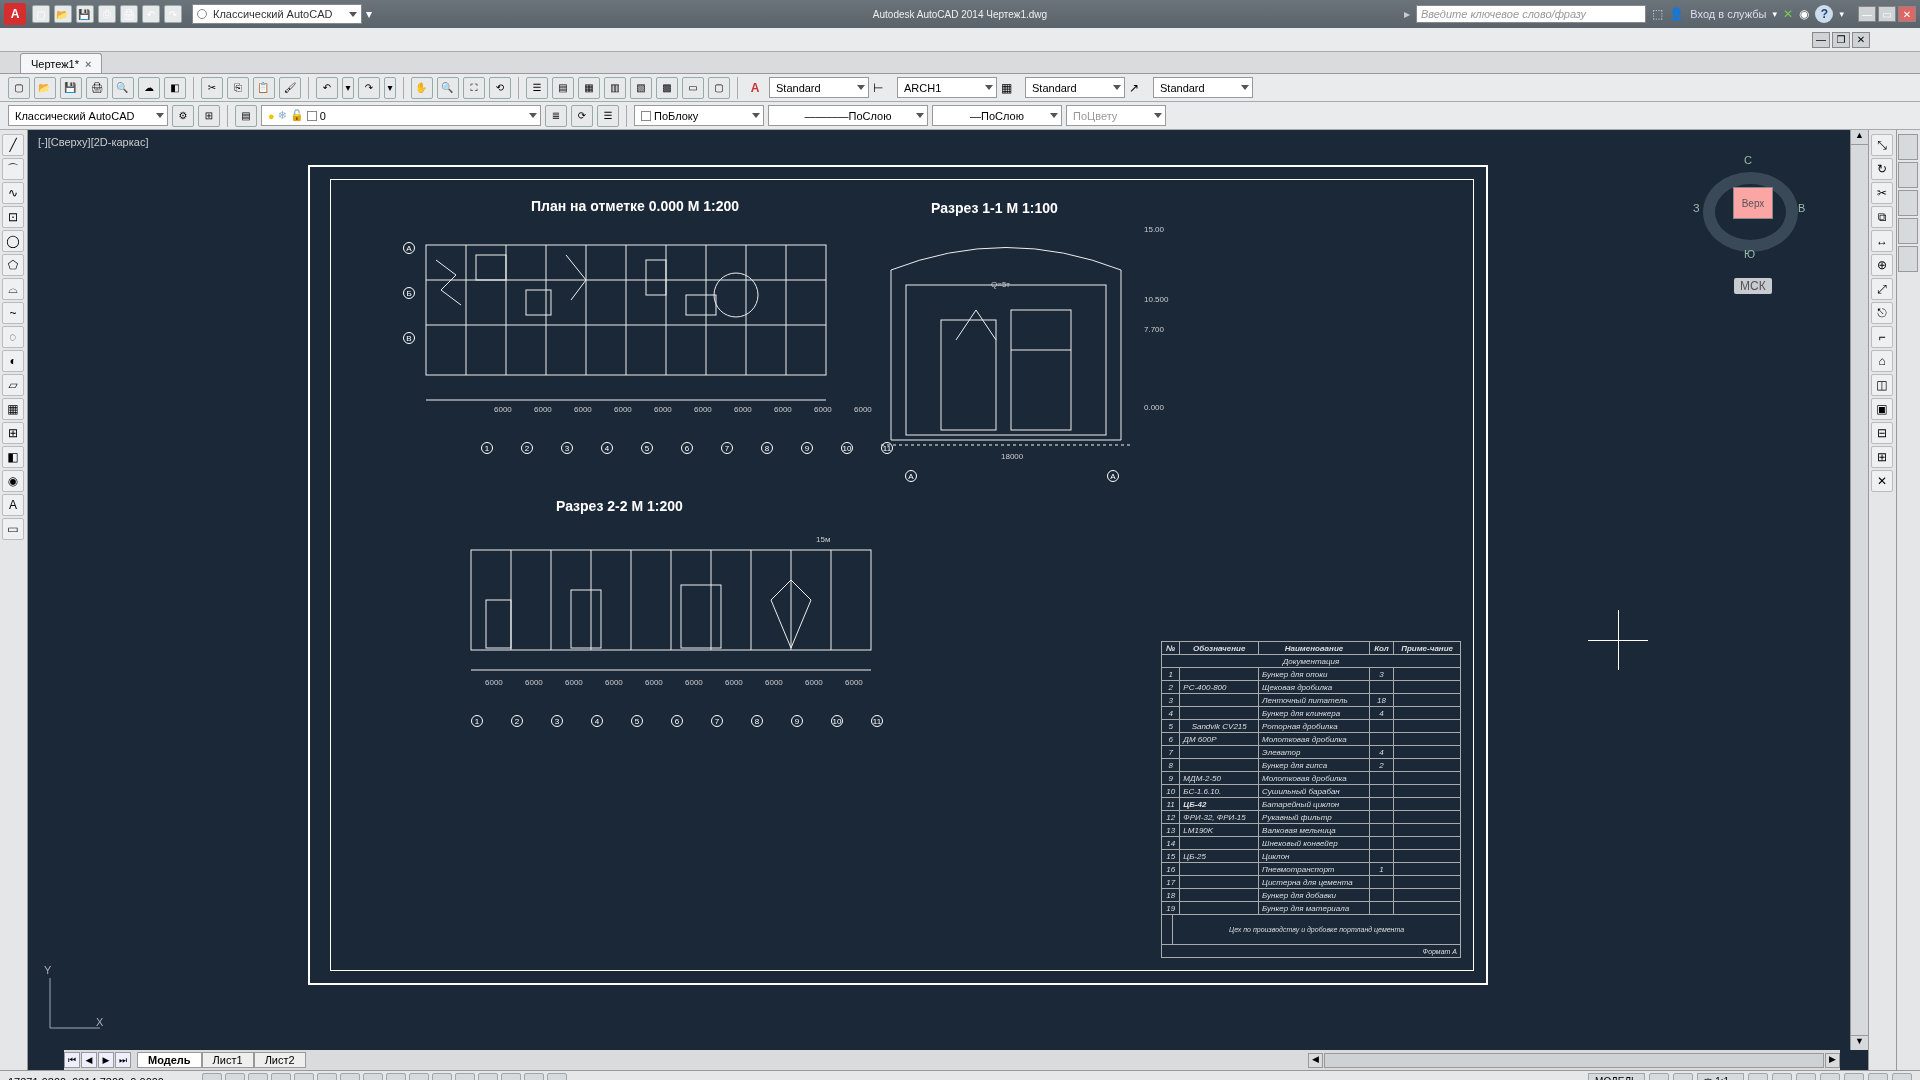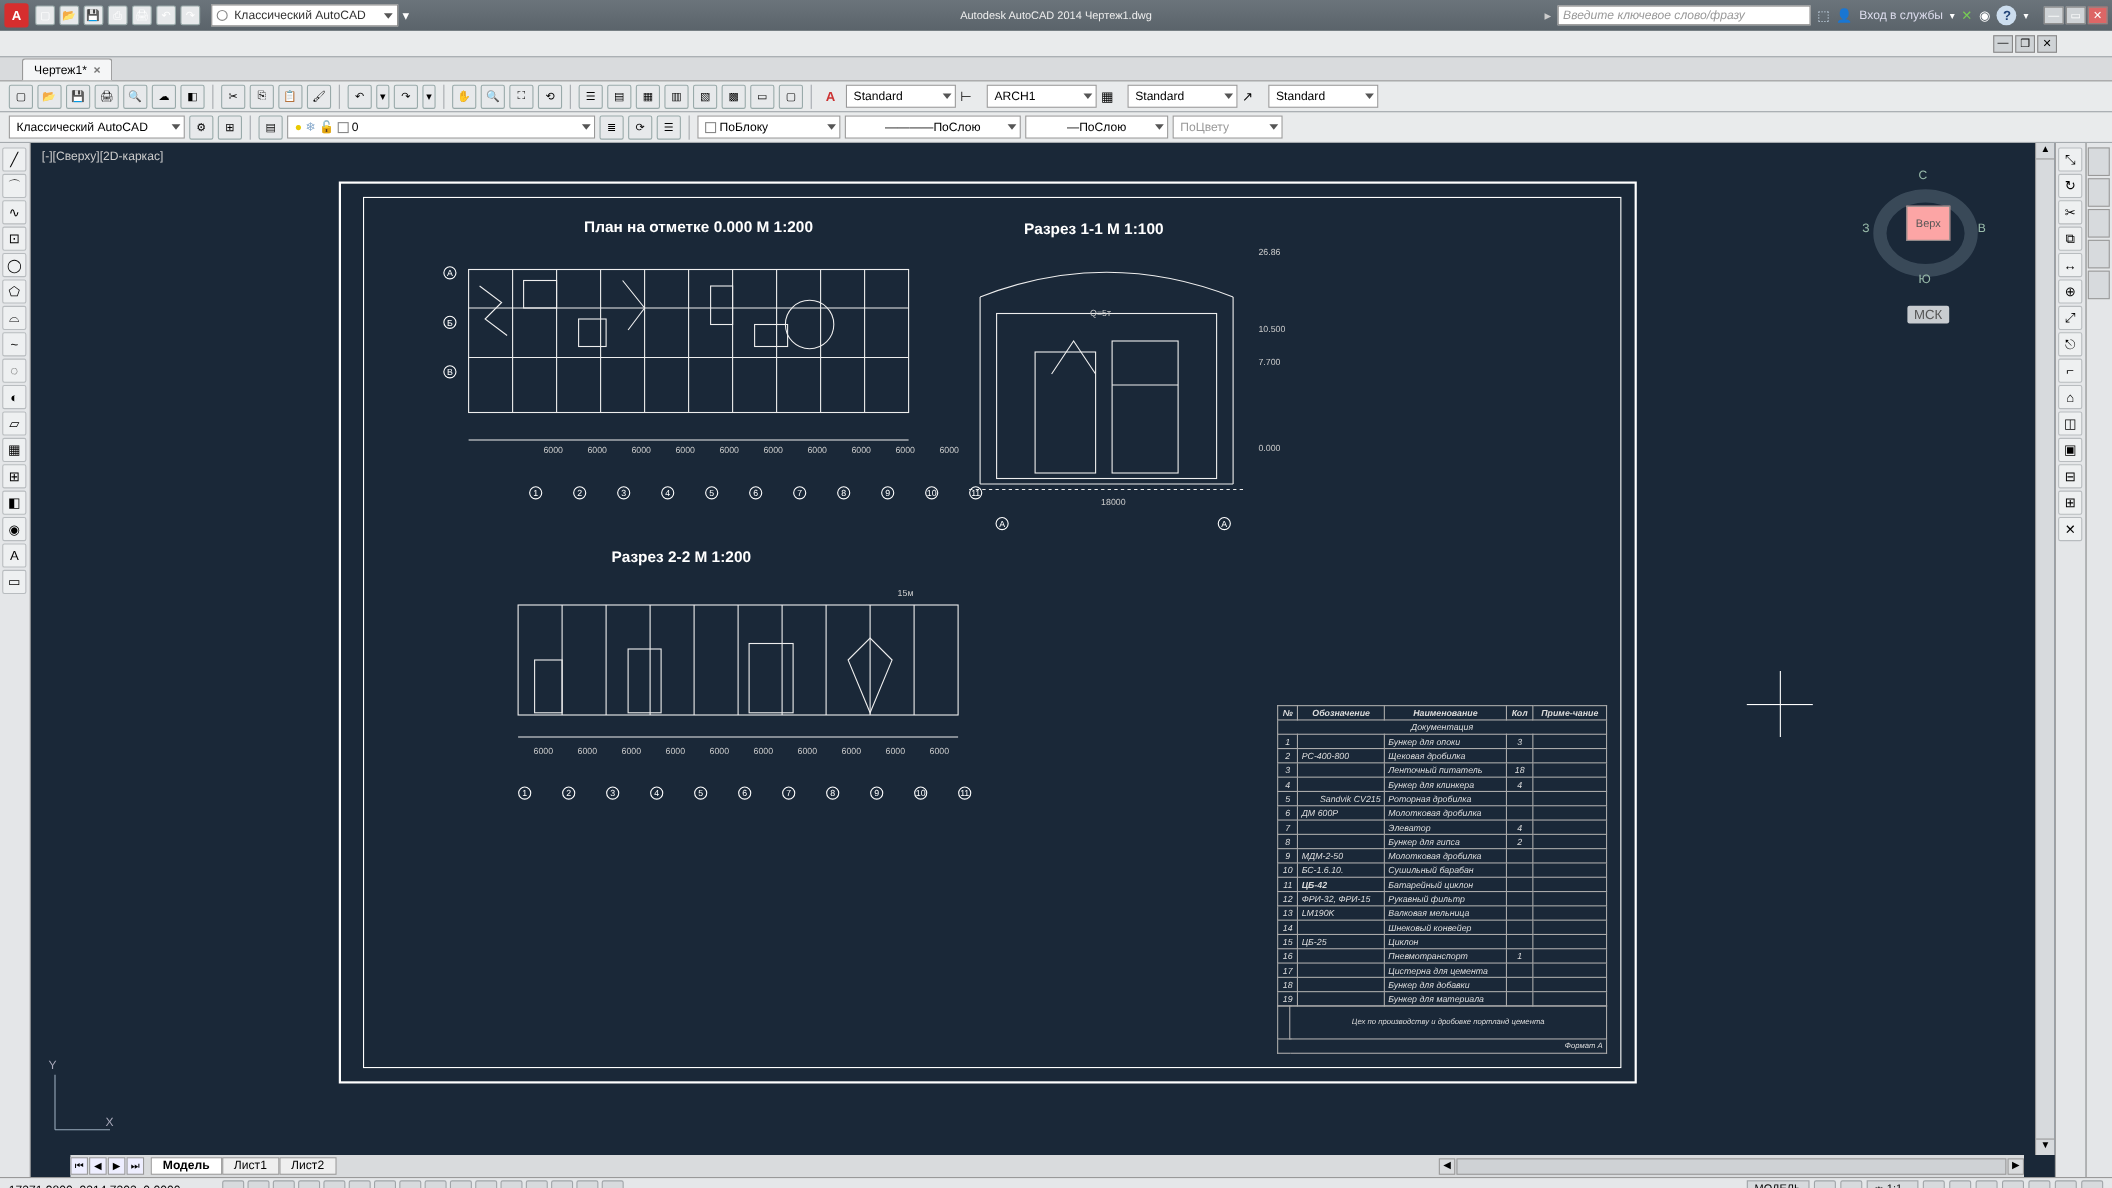--- a/index.html
+++ b/index.html
@@ -288,21 +288,21 @@
           <line x1="20" y1="50" x2="20" y2="220"></line>
             <line x1="250" y1="50" x2="250" y2="220"></line>
           <line x1="20" y1="220" x2="250" y2="220"></line>
           <rect x="35" y="65" width="200" height="150"></rect>
           <rect x="70" y="100" width="55" height="110"></rect>
             <rect x="140" y="90" width="60" height="120"></rect>
           <path d="M85 120 L105 90 L125 120"></path>
             <line x1="140" y1="130" x2="200" y2="130"></line>
           <line x1="10" y1="225" x2="260" y2="225" stroke-dasharray="3 3"></line>
         </svg>
-        <div class="dwg-text" style="left:813px;top:45px">26.86</div>
+        <div class="dwg-text" style="left:813px;top:45px">15.00</div>
         <div class="dwg-text" style="left:813px;top:115px">10.500</div>
         <div class="dwg-text" style="left:813px;top:145px">7.700</div>
         <div class="dwg-text" style="left:813px;top:223px">0.000</div>
         <div class="dwg-text" style="left:660px;top:100px">Q=5т</div>
         <div class="dwg-text" style="left:670px;top:272px">18000</div>
         <div class="gridmark" style="left:574px;top:290px">А</div>
         <div class="gridmark" style="left:776px;top:290px">А</div>
 
         <div class="dwg-label" style="left:225px;top:318px">Разрез 2-2 М 1:200</div>
         <div class="dwg-text" style="left:485px;top:355px">15м</div>
@@ -387,21 +387,21 @@
                 </tr>
                 <tr>
                   <td>4</td>
                   <td style="text-align: left;"></td>
                   <td style="text-align: left;">Бункер для клинкера</td>
                   <td>4</td>
                   <td></td>
                 </tr>
                 <tr>
                   <td>5</td>
-                  <td style="text-align: right;">Sandvik CV215</td>
+                  <td style="text-align: center;">Sandvik CV215</td>
                   <td style="text-align: left;">Роторная дробилка</td>
                   <td></td>
                   <td></td>
                 </tr>
                 <tr>
                   <td>6</td>
                   <td style="text-align: left;">ДМ 600Р</td>
                   <td style="text-align: left;">Молотковая дробилка</td>
                   <td></td>
                   <td></td>

